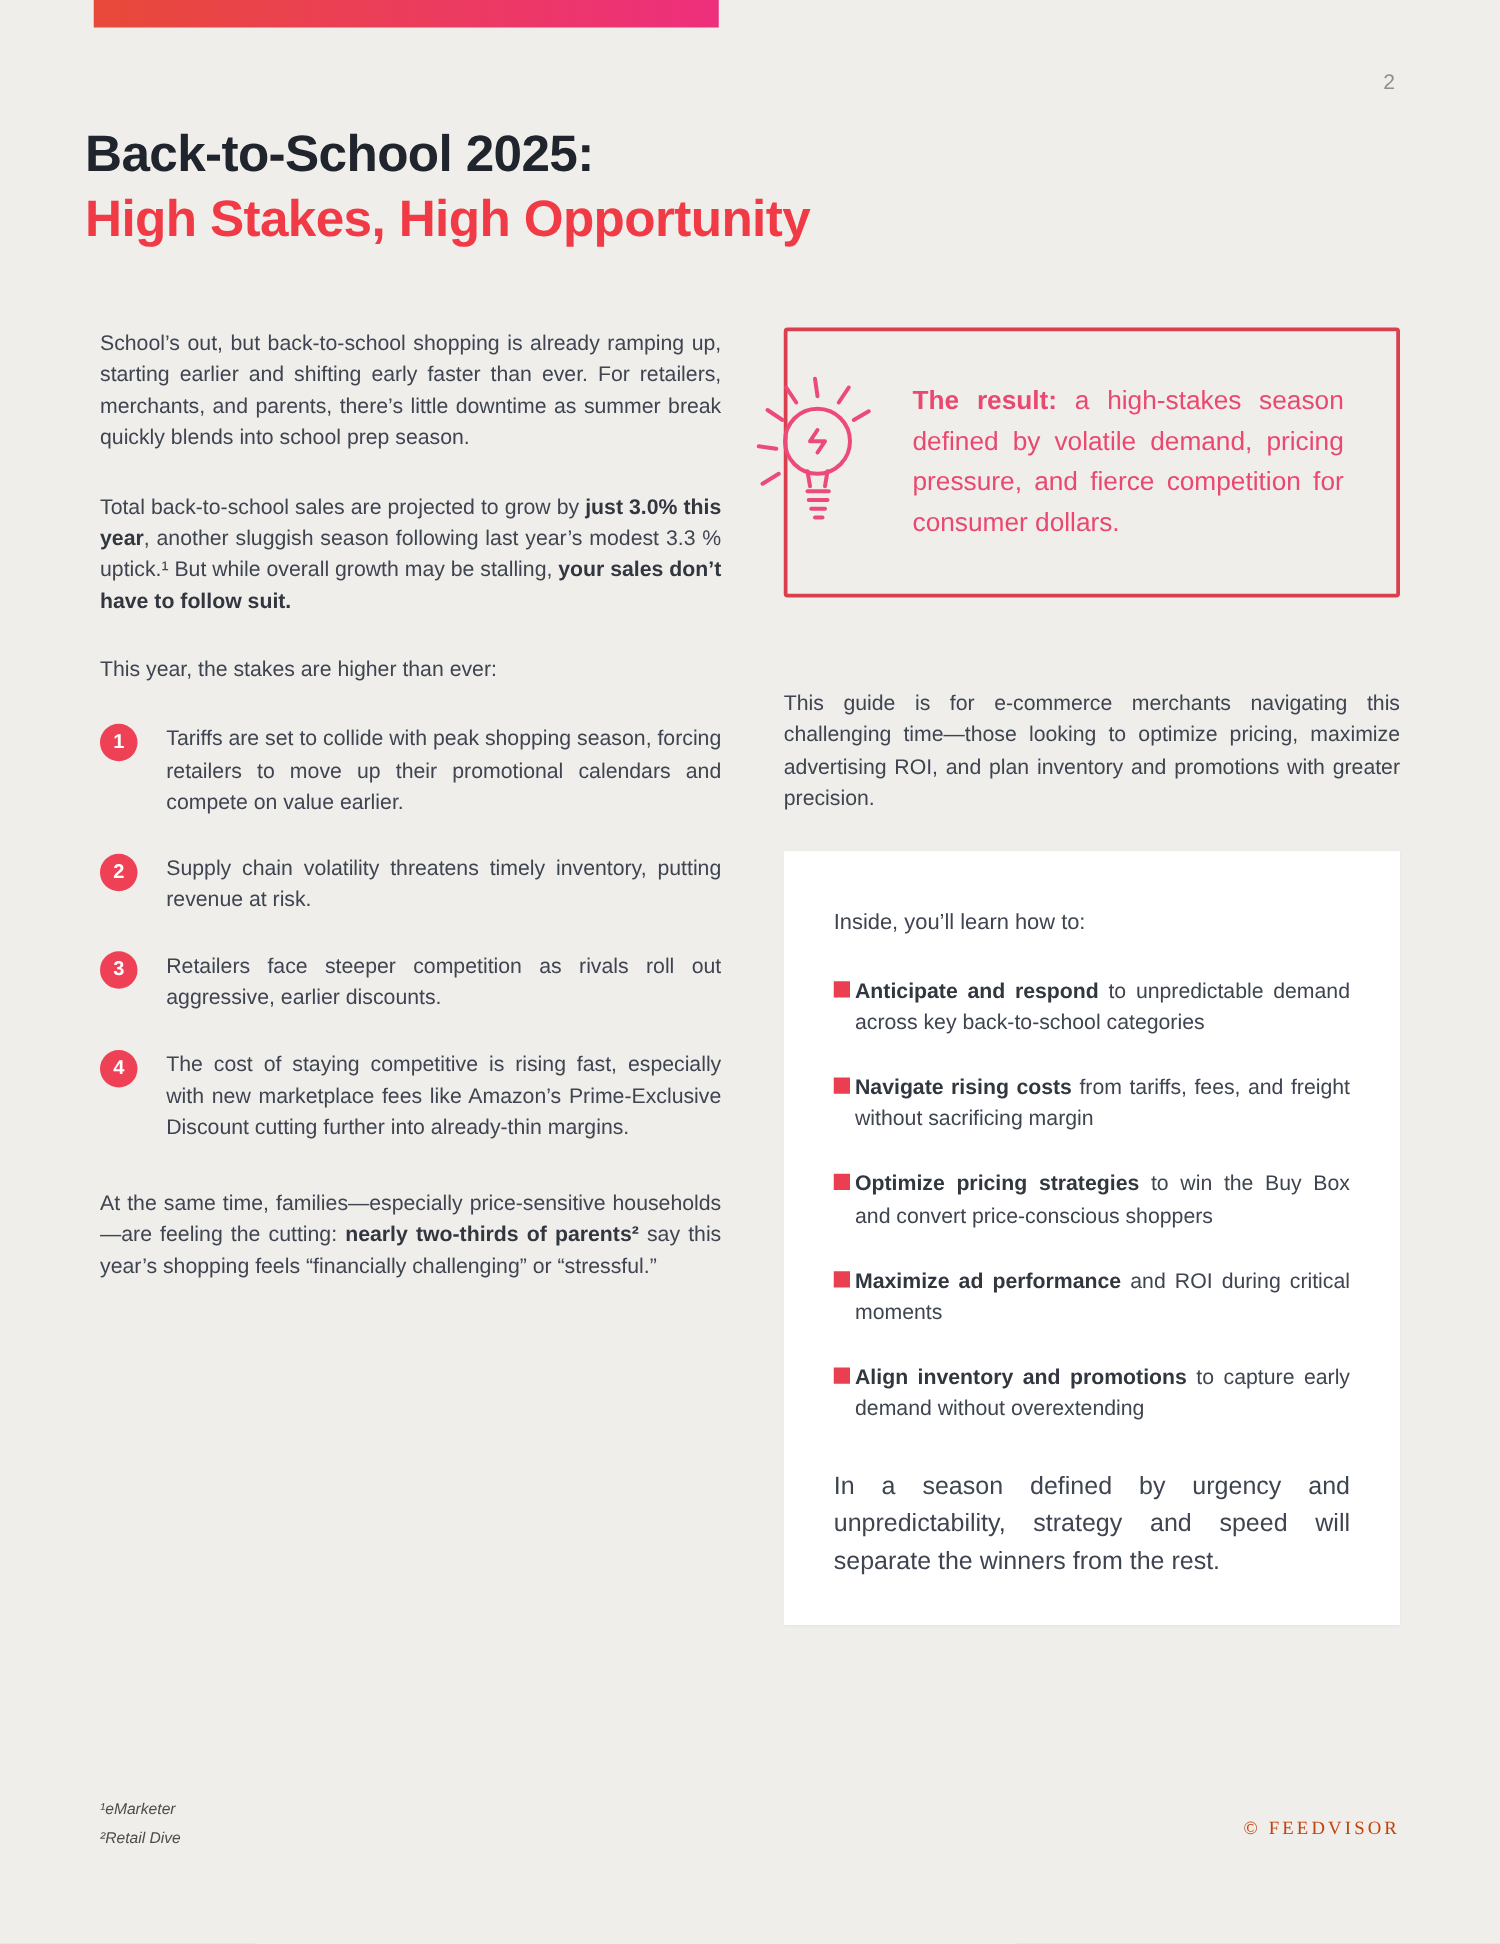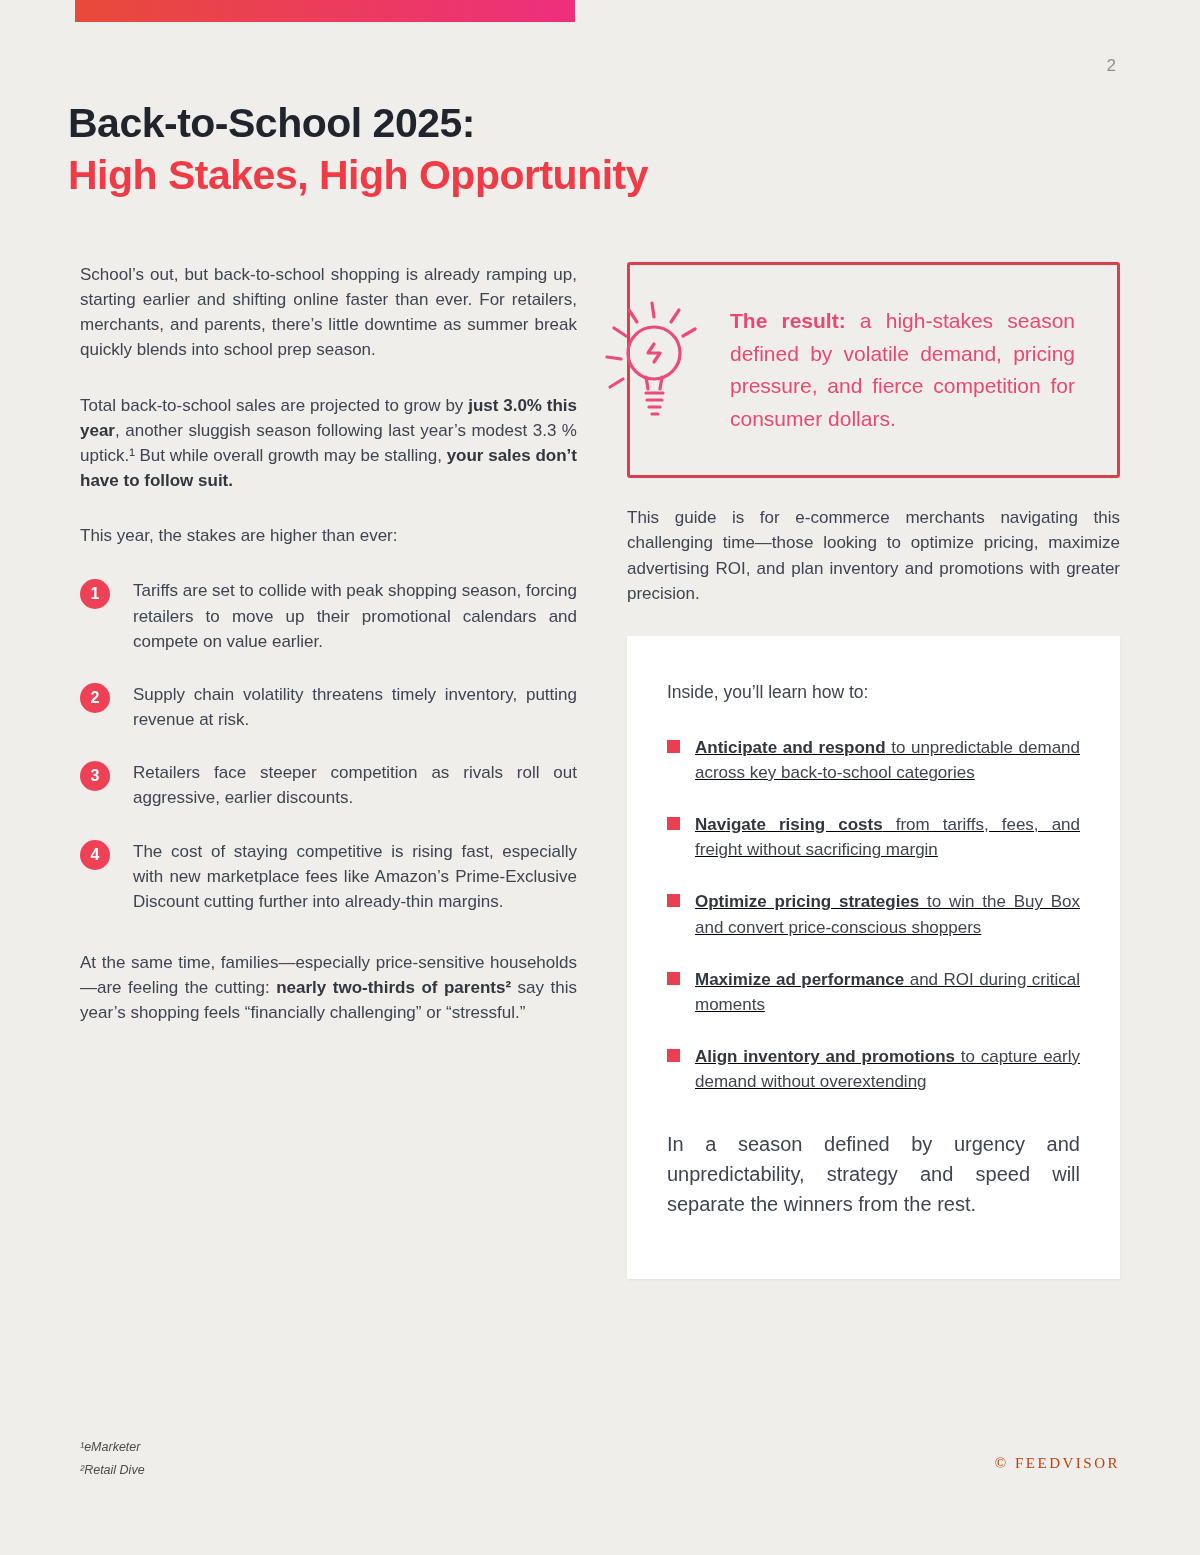--- a/index.html
+++ b/index.html
@@ -73,44 +73,44 @@
     display: flex; align-items: center; justify-content: center;
     margin-top: 1px;
   }
   .num-item p { margin: 0; font-size: 17px; line-height: 1.48; color: #3e4450; text-align: justify; }
 
   .callout {
     position: relative;
     border: 3px solid #da3f4d;
     border-radius: 3px;
     padding: 40px 42px 40px 100px;
-    margin-bottom: 27px;
+    margin-bottom: 72px;
   }
   .callout-text {
     margin: 0;
     font-size: 21px;
     line-height: 1.55;
     color: #e9486f;
     text-align: justify;
   }
   .callout-text strong { font-weight: 800; color: #e9486f; }
   .bulb { position: absolute; left: -30px; top: 34px; }
 
   .card {
     background: #ffffff;
-    padding: 46px 40px 60px;
+    padding: 46px 40px 36px;
     box-shadow: 0 1px 3px rgba(0,0,0,0.05);
     margin-top: 25px;
   }
   .card-intro {
     margin: 0 0 32px;
     font-size: 17.5px;
     color: #3e4450;
   }
-  .bullet { display: flex; gap: 15px; margin-bottom: 27px; text-decoration: underline; }
+  .bullet { display: flex; gap: 4px; margin-bottom: 27px; }
   .sq { flex: 0 0 13px; width: 13px; height: 13px; background: #ea3f51; margin-top: 5px; }
   .bullet p { margin: 0; font-size: 17px; line-height: 1.48; color: #3e4450; text-align: justify; }
   .card-outro {
     margin: 36px 0 0;
     font-size: 20px;
     line-height: 1.48;
     color: #3e4450;
     text-align: justify;
   }
 
@@ -139,21 +139,21 @@
 <div class="page">
 
   <div class="top-bar"></div>
 
   <div class="page-number">2</div>
 
   <h1 class="title"><span class="t1">Back-to-School 2025:</span><br><span class="t2">High Stakes, High Opportunity</span></h1>
 
   <div class="col-left">
 
-    <p class="body-p">School’s out, but back-to-school shopping is already ramping up, starting earlier and shifting online faster than ever. For retailers, merchants, and parents, there’s little downtime as summer break quickly blends into school prep season.</p>
+    <p class="body-p">School’s out, but back-to-school shopping is already ramping up, starting earlier and shifting early faster than ever. For retailers, merchants, and parents, there’s little downtime as summer break quickly blends into school prep season.</p>
 
     <p class="body-p"><span>Total back-to-school sales are projected to grow by </span><strong>just 3.0% this year</strong><span>, another sluggish season following last year’s modest 3.3 % uptick.¹ But while overall growth may be stalling, </span><strong>your sales don’t have to follow suit.</strong></p>
 
     <p class="body-p">This year, the stakes are higher than ever:</p>
 
     <div class="num-item">
       <span class="num-badge">1</span>
       <p>Tariffs are set to collide with peak shopping season, forcing retailers to move up their promotional calendars and compete on value earlier.</p>
     </div>
     <div class="num-item">

